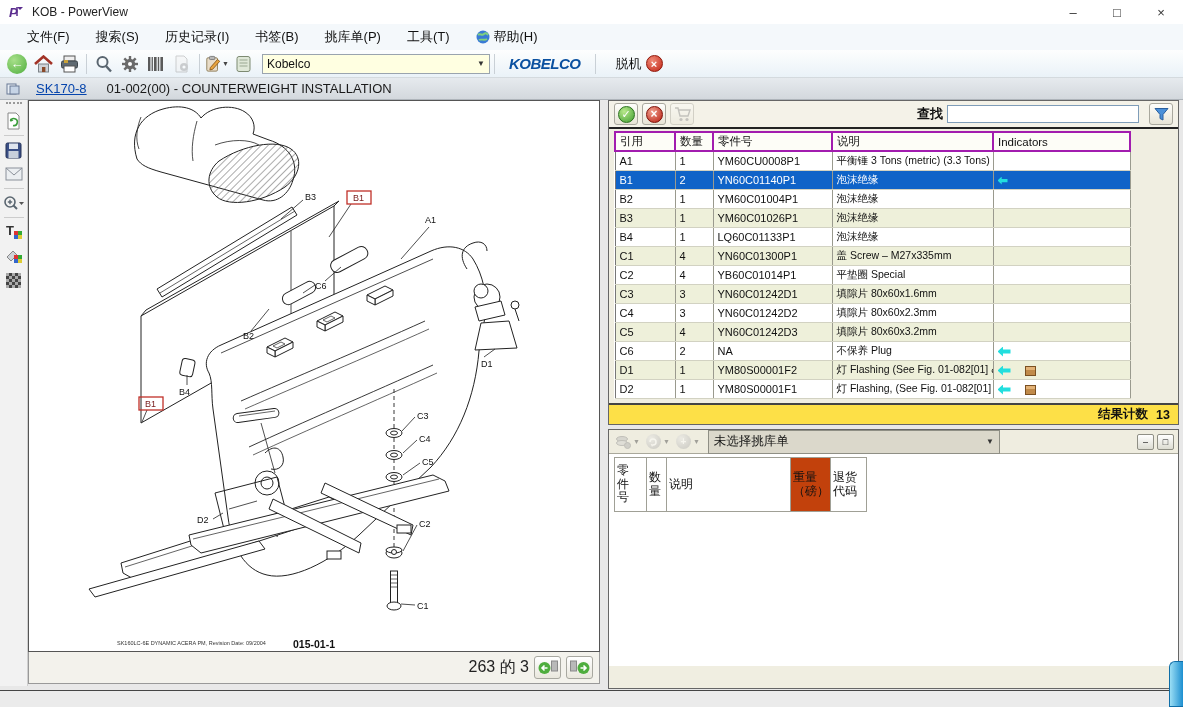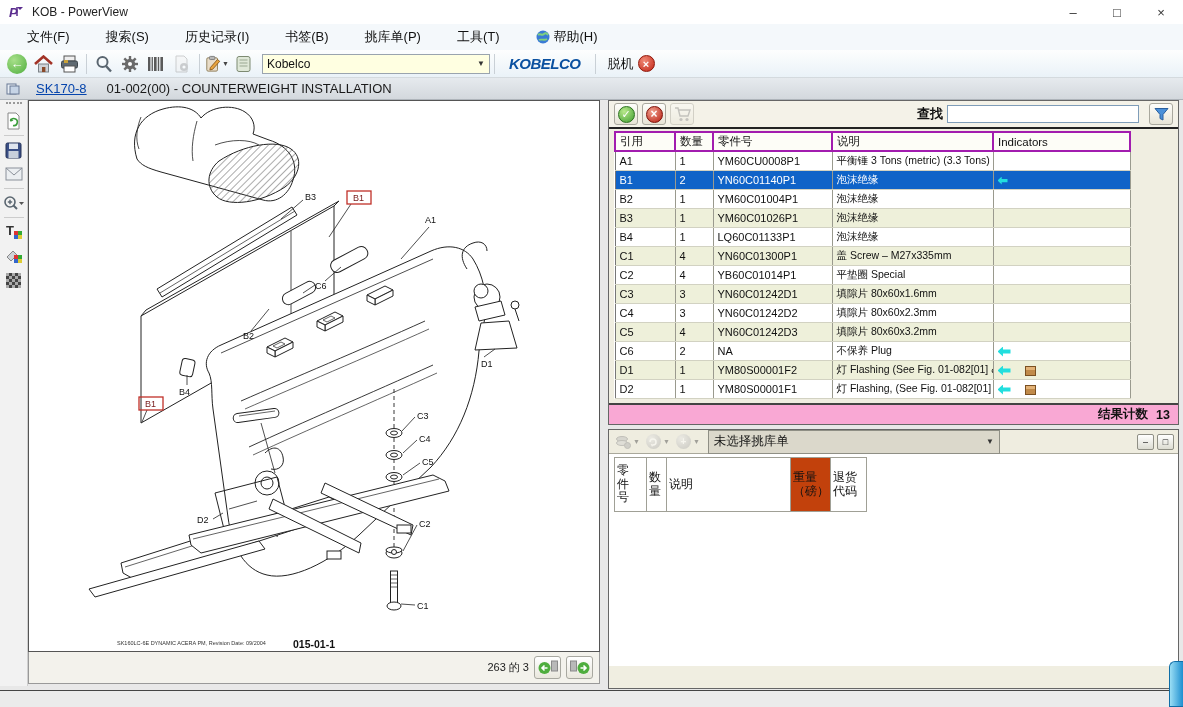--- a/index.html
+++ b/index.html
@@ -7,56 +7,56 @@
   body { font-family:"Liberation Sans","DejaVu Sans",sans-serif; background:#e8e8e8; position:relative; font-size:12px; color:#111; }
 
   
   .titlebar { position:absolute; left:0; top:0; width:1183px; height:24px; background:#ffffff; display:flex; align-items:center; padding-left:8px; }
   .appicon { width:16px; height:16px; margin-right:8px; }
   .title-text { font-size:12px; color:#222; }
   .wincontrols { margin-left:auto; display:flex; }
   .winbtn { width:44px; height:24px; display:flex; align-items:center; justify-content:center; font-size:13px; color:#333; cursor:default; }
 
   
-  .menubar { position:absolute; left:0; top:24px; width:1183px; height:26px; background:#f4f8fb; display:flex; align-items:center; padding-left:14px; gap:10px; }
+  .menubar { position:absolute; left:0; top:24px; width:1183px; height:26px; background:#f4f8fb; display:flex; align-items:center; padding-left:14px; gap:0; }
   .menuitem { font-size:13px; color:#111; padding:3px 13px; display:flex; align-items:center; gap:4px; }
   .globe { width:14px; height:14px; }
 
   
   .toolbar { position:absolute; left:0; top:50px; width:1183px; height:28px; background:linear-gradient(#fdfefe,#eaf2f8); border-bottom:1px solid #d4dade; display:flex; align-items:center; padding-left:4px; }
   .tbtn { width:24px; height:24px; display:flex; align-items:center; justify-content:center; margin:0 1px; border-radius:3px; }
   .tsep { width:1px; height:20px; background:#c9d0d6; margin:0 4px; }
   .back-circle { width:20px; height:20px; border-radius:50%; background:radial-gradient(circle at 35% 30%, #a8e08a, #4fae3e); color:#fff; font-size:13px; font-weight:bold; display:flex; align-items:center; justify-content:center; }
   .dim { opacity:.45; }
   .dd-arrow { font-size:7px; color:#444; margin-left:1px; }
   .combo { width:228px; height:20px; background:#ffffe1; border:1px solid #9aa4ae; display:flex; align-items:center; padding:0 4px; margin-left:6px; font-size:12px; position:relative; }
   .combo .dd { margin-left:auto; font-size:8px; color:#333; }
   .brand { font-size:15px; font-weight:bold; font-style:italic; letter-spacing:-0.5px; color:#0a50a0; margin:0 10px; }
-  .offline { display:flex; align-items:center; gap:4px; margin-left:8px; font-size:13px; }
+  .offline { display:flex; align-items:center; gap:4px; margin-left:16px; font-size:13px; }
   .redx { width:17px; height:17px; border-radius:50%; background:radial-gradient(circle at 35% 30%, #ef8976, #c22617); color:#fff; font-size:11px; font-weight:bold; display:flex; align-items:center; justify-content:center; border:1px solid #8f1508; }
 
   
   .pathbar { position:absolute; left:0; top:78px; width:1183px; height:22px; background:linear-gradient(#e6eaee,#d3d8dd); border-bottom:1px solid #aeb4ba; display:flex; align-items:center; padding-left:6px; gap:16px; }
   .pathicon { width:14px; height:12px; }
   .model-link { color:#0645ad; text-decoration:underline; font-size:13px; }
   .fig-title { color:#1a1a1a; font-size:13px; margin-left:4px; }
 
   
   .sidebar { position:absolute; left:0; top:100px; width:28px; height:586px; background:#f2f2f2; border-right:1px solid #cfcfcf; display:flex; flex-direction:column; align-items:center; padding-top:2px; }
   .grip { width:16px; height:4px; border-top:2px dotted #9a9a9a; margin-bottom:3px; }
   .sbtn { width:24px; height:24px; display:flex; align-items:center; justify-content:center; border-radius:3px; }
   .ssep { width:20px; height:1px; background:#cccccc; margin:2px 0; }
 
   
   .diagram { position:absolute; left:28px; top:100px; width:572px; height:552px; background:#ffffff; border:1px solid #555; }
   .diagram svg { display:block; }
 
   
   .pagerstrip { position:absolute; left:28px; top:652px; width:572px; height:32px; background:#f3f2ec; border:1px solid #999; border-top:none; display:flex; align-items:center; justify-content:flex-end; gap:5px; padding-right:6px; }
-  .pager-text { font-size:11px; color:#222; }
+  .pager-text { font-size:16px; color:#222; }
   .pbtn { width:27px; height:23px; background:linear-gradient(#ffffff,#e9e7dd); border:1px solid #a8a8a0; border-radius:3px; display:flex; align-items:center; justify-content:center; }
 
   
   .box1 { position:absolute; left:608px; top:100px; width:571px; height:325px; background:#f0eee1; border:1px solid #666; }
   .findbar { height:28px; background:#f4f2e8; border-bottom:2px solid #222; display:flex; align-items:center; padding:0 5px; gap:4px; }
   .fbtn { width:24px; height:22px; background:linear-gradient(#fefefb,#e7e4d6); border:1px solid #a9a89e; border-radius:3px; display:flex; align-items:center; justify-content:center; }
   .circle-ok { width:17px; height:17px; border-radius:50%; background:radial-gradient(circle at 35% 30%, #b9e98c, #3f9e2f); color:#fff; font-size:11px; font-weight:bold; display:flex; align-items:center; justify-content:center; border:1px solid #2a711d; }
   .circle-no { width:17px; height:17px; border-radius:50%; background:radial-gradient(circle at 35% 30%, #f0a08e, #b81d10); color:#fff; font-size:12px; font-weight:bold; display:flex; align-items:center; justify-content:center; border:1px solid #7d0f06; }
   .find-label { margin-left:auto; font-size:13px; font-weight:bold; }
   .find-input { width:192px; height:18px; border:1px solid #7f9db9; background:#fff; font-size:12px; padding:0 3px; margin-right:6px; }
@@ -64,21 +64,21 @@
   table.parts { border-collapse:collapse; table-layout:fixed; width:515px; margin:2px 0 0 5px; background:#fff; border:1px solid #777; font-size:11px; }
   table.parts th { font-weight:normal; text-align:left; background:#fdfdf7; border:2px solid #a21caf; padding:1px 4px; height:17px; font-size:11.5px; }
   table.parts td { border-right:1px solid #9a9a8e; border-bottom:1px solid #d2d2c2; padding:0 4px; height:19px; white-space:nowrap; overflow:hidden; }
   table.parts td.desc { font-size:10.5px; }
   tr.kha td { background:#eef0da; }
   tr.sel td { background:#0f63c8 !important; color:#fff; }
   td.ind { display:table-cell; }
   .arrow-left { display:inline-block; width:13px; height:10px; background:#22dede; clip-path:polygon(0 50%, 42% 0, 42% 30%, 100% 30%, 100% 70%, 42% 70%, 42% 100%); vertical-align:middle; }
   .arrow-left.small { width:10px; height:8px; }
   .box-cube { display:inline-block; width:11px; height:10px; background:#c08a4a; border:1px solid #7a5022; box-shadow:inset 0 3px 0 #e2b277; vertical-align:middle; margin-left:14px; }
-  .resultbar { position:absolute; left:0; bottom:0; width:100%; height:21px; border-top:2px solid #444; background:#f9a8d4; display:flex; align-items:center; justify-content:flex-end; gap:8px; padding-right:8px; font-weight:bold; font-size:12.5px; }
+  .resultbar { position:absolute; left:0; bottom:0; width:100%; height:21px; border-top:2px solid #444; background:#fde047; display:flex; align-items:center; justify-content:flex-end; gap:8px; padding-right:8px; font-weight:bold; font-size:12.5px; }
 
   
   .box2 { position:absolute; left:608px; top:429px; width:571px; height:260px; background:#f0eee1; border:1px solid #666; }
   .picktools { height:24px; background:#efede0; border-bottom:1px solid #a9a89b; display:flex; align-items:center; padding:0 4px; gap:2px; }
   .pibtn { height:20px; display:flex; align-items:center; gap:1px; padding:0 2px; border-radius:2px; }
   .gray-circle { width:15px; height:15px; border-radius:50%; background:radial-gradient(circle at 35% 30%, #e8e8e8, #9f9f9f); display:flex; align-items:center; justify-content:center; color:#fff; font-size:10px; font-weight:bold; }
   .pickcombo { width:292px; height:24px; background:#dbd8cb; border:1px solid #8f8f85; display:flex; align-items:center; padding:0 5px; font-size:12.5px; margin-left:4px; }
   .pickcombo .dd { margin-left:auto; font-size:8px; color:#333; }
   .minibtn { width:17px; height:16px; background:linear-gradient(#fff,#dcdcd2); border:1px solid #8f8f85; display:flex; align-items:center; justify-content:center; font-size:9px; border-radius:2px; }
   .pickbody { position:absolute; left:0; top:24px; right:0; bottom:22px; background:#ffffff; }

